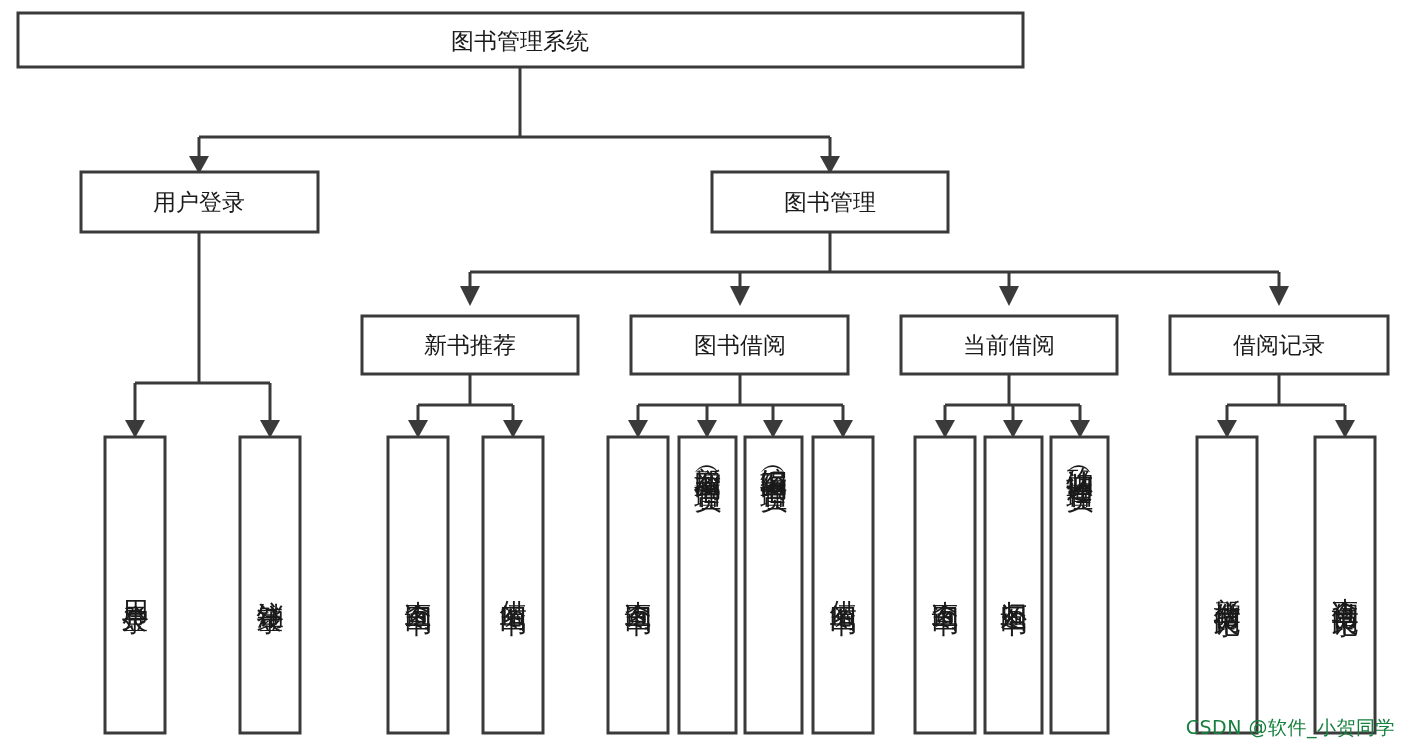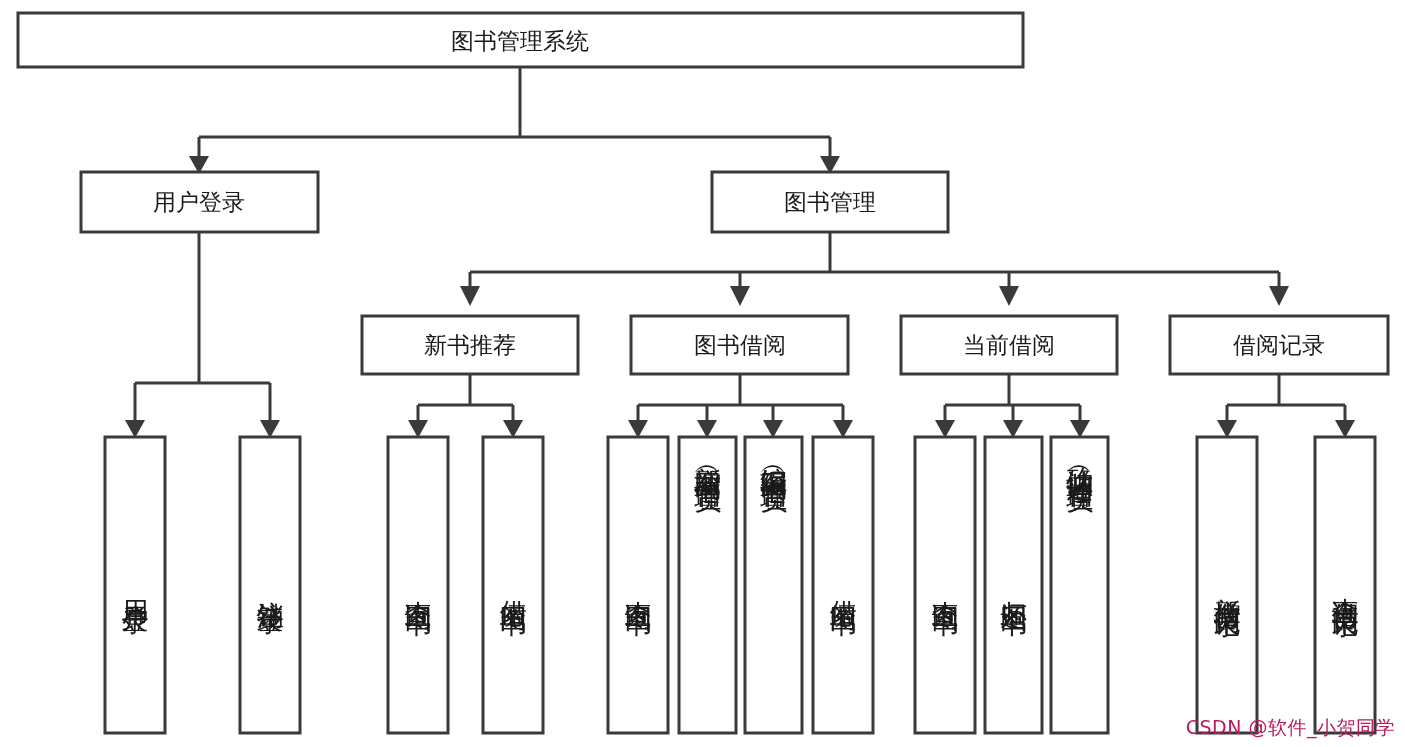--- a/index.html
+++ b/index.html
@@ -66,21 +66,21 @@
     color: #1a1a1a;
     white-space: nowrap;
     text-align: center;
   }
   .watermark {
     position: absolute;
     right: 10px;
     bottom: 6px;
     font-family: "DejaVu Sans", "Liberation Sans", sans-serif;
     font-size: 19px;
-    color: #be185d;
+    color: #15803d;
     white-space: nowrap;
     letter-spacing: 0.5px;
   }
 </style>
 </head>
 <body>
 
 <div id="diagram-root">
 
   <svg class="canvas" viewBox="0 0 1405 747" xmlns="http://www.w3.org/2000/svg">

